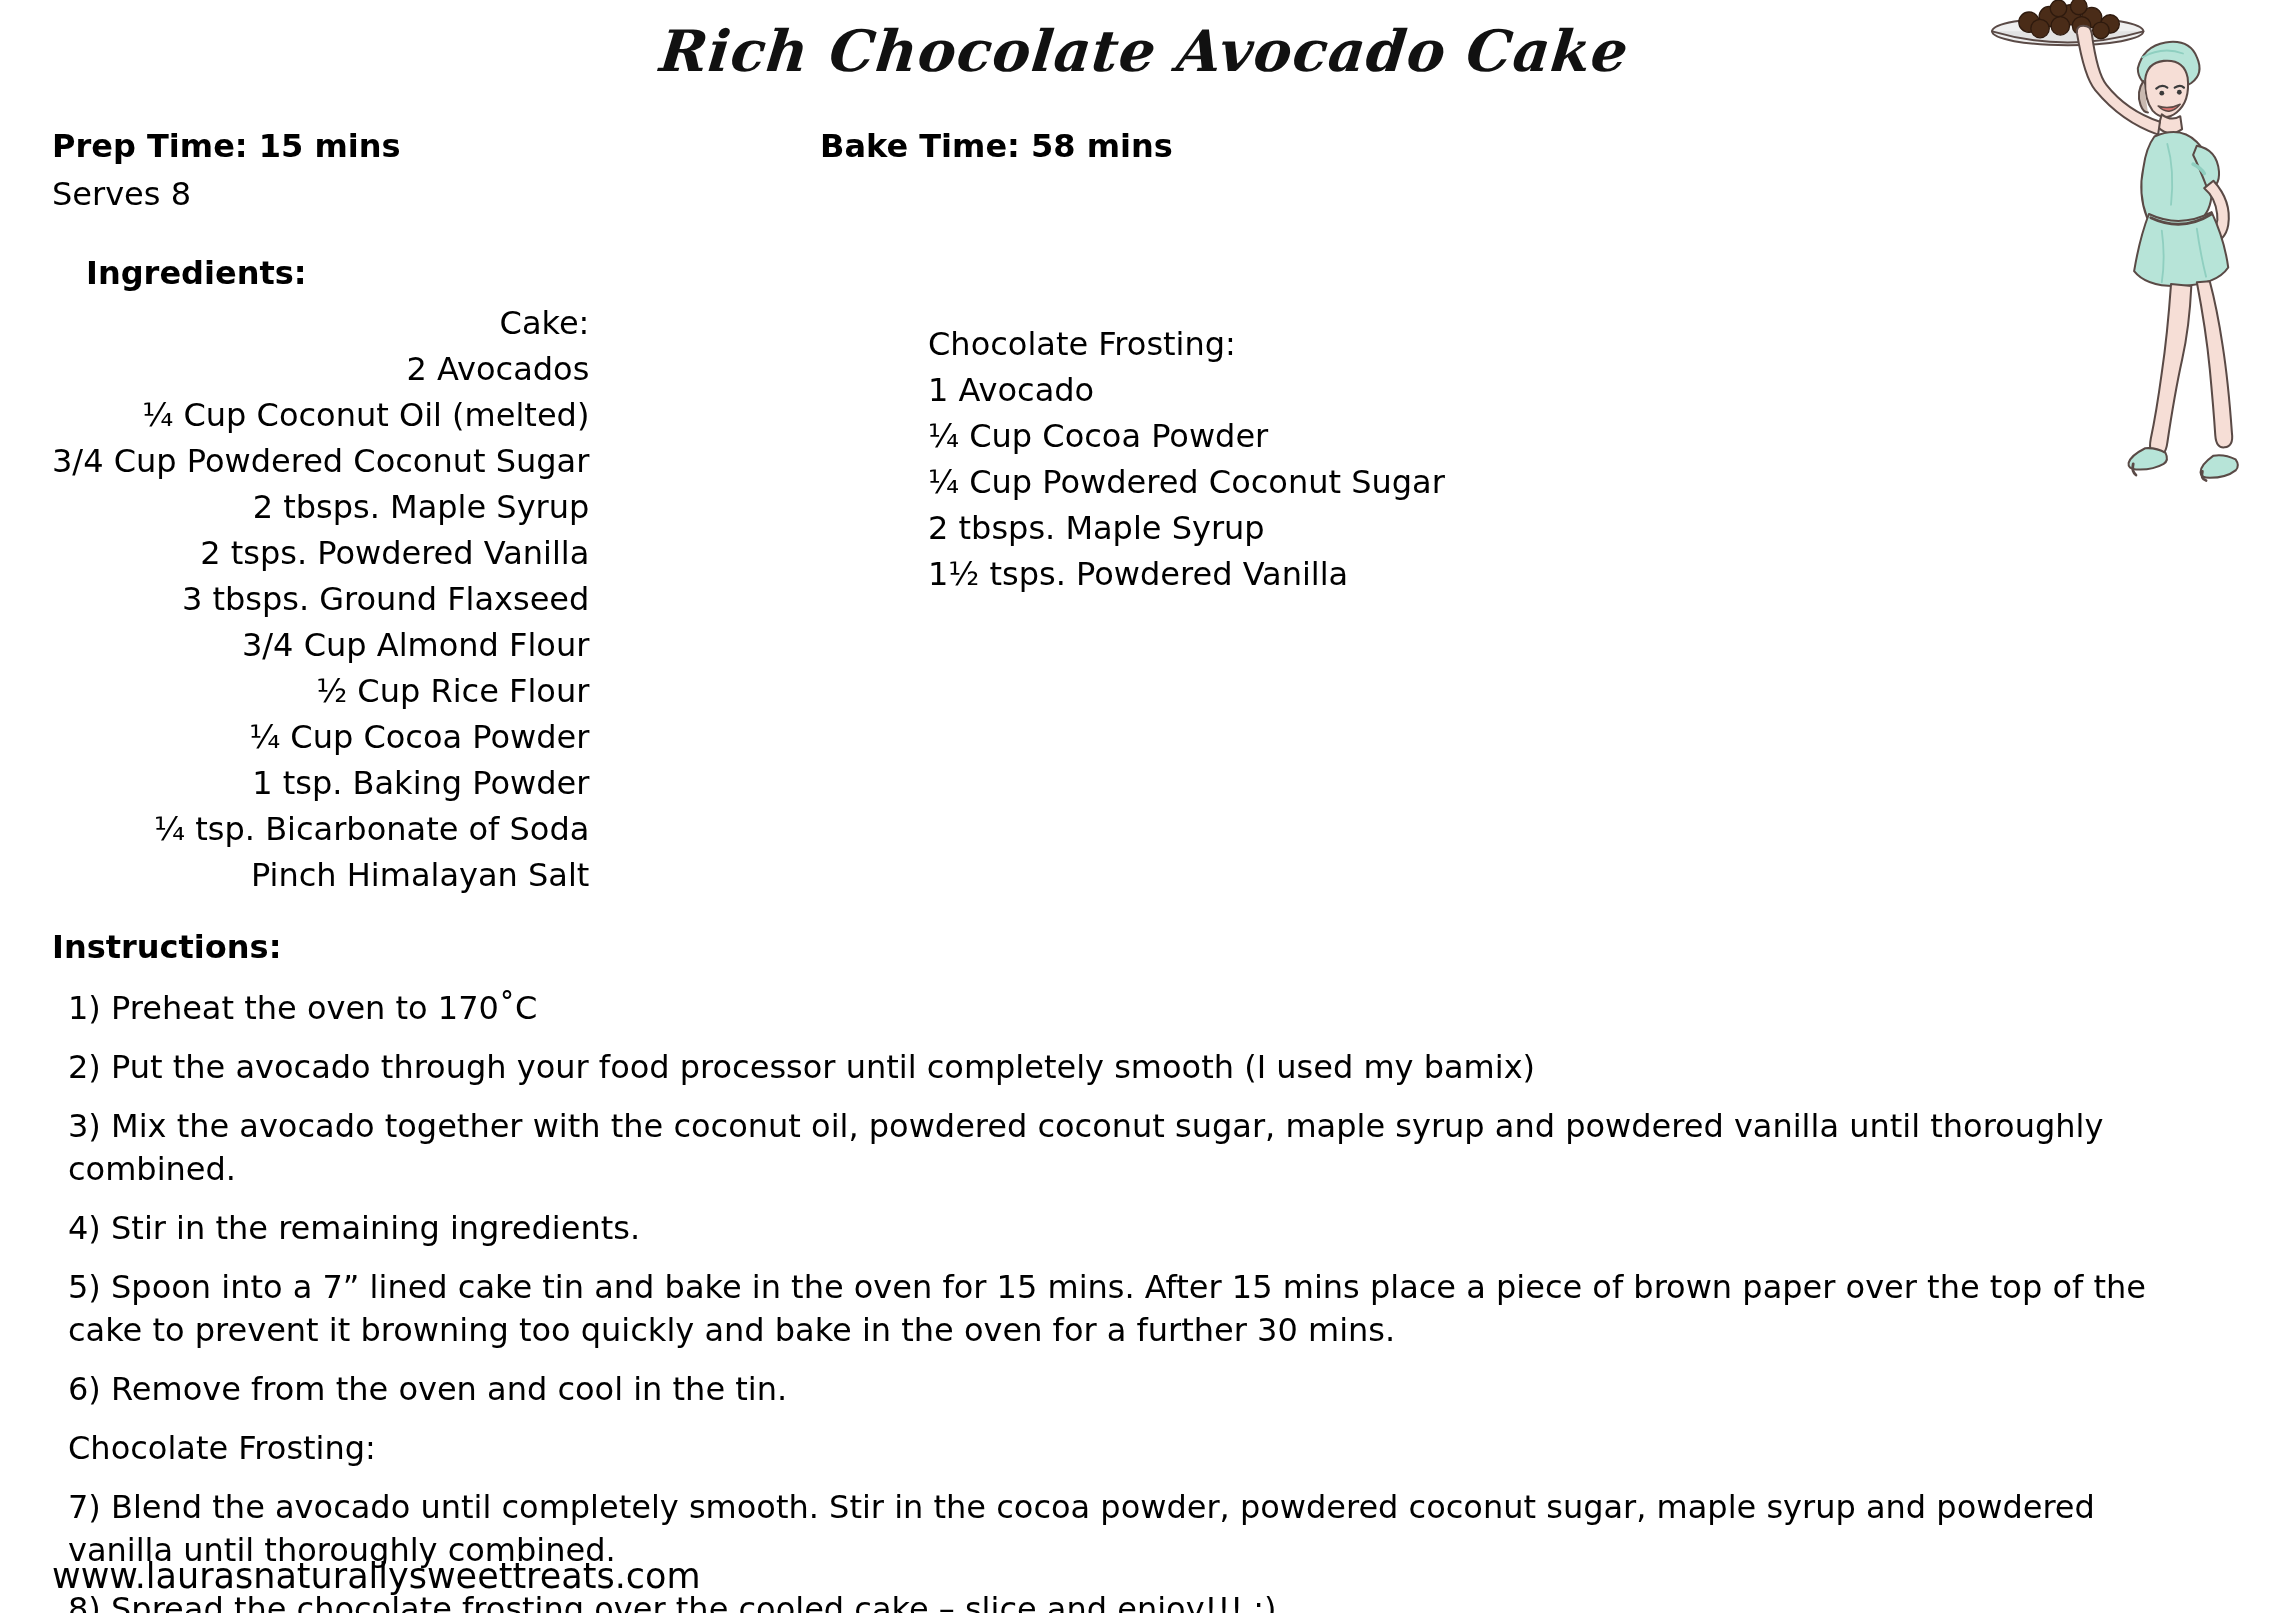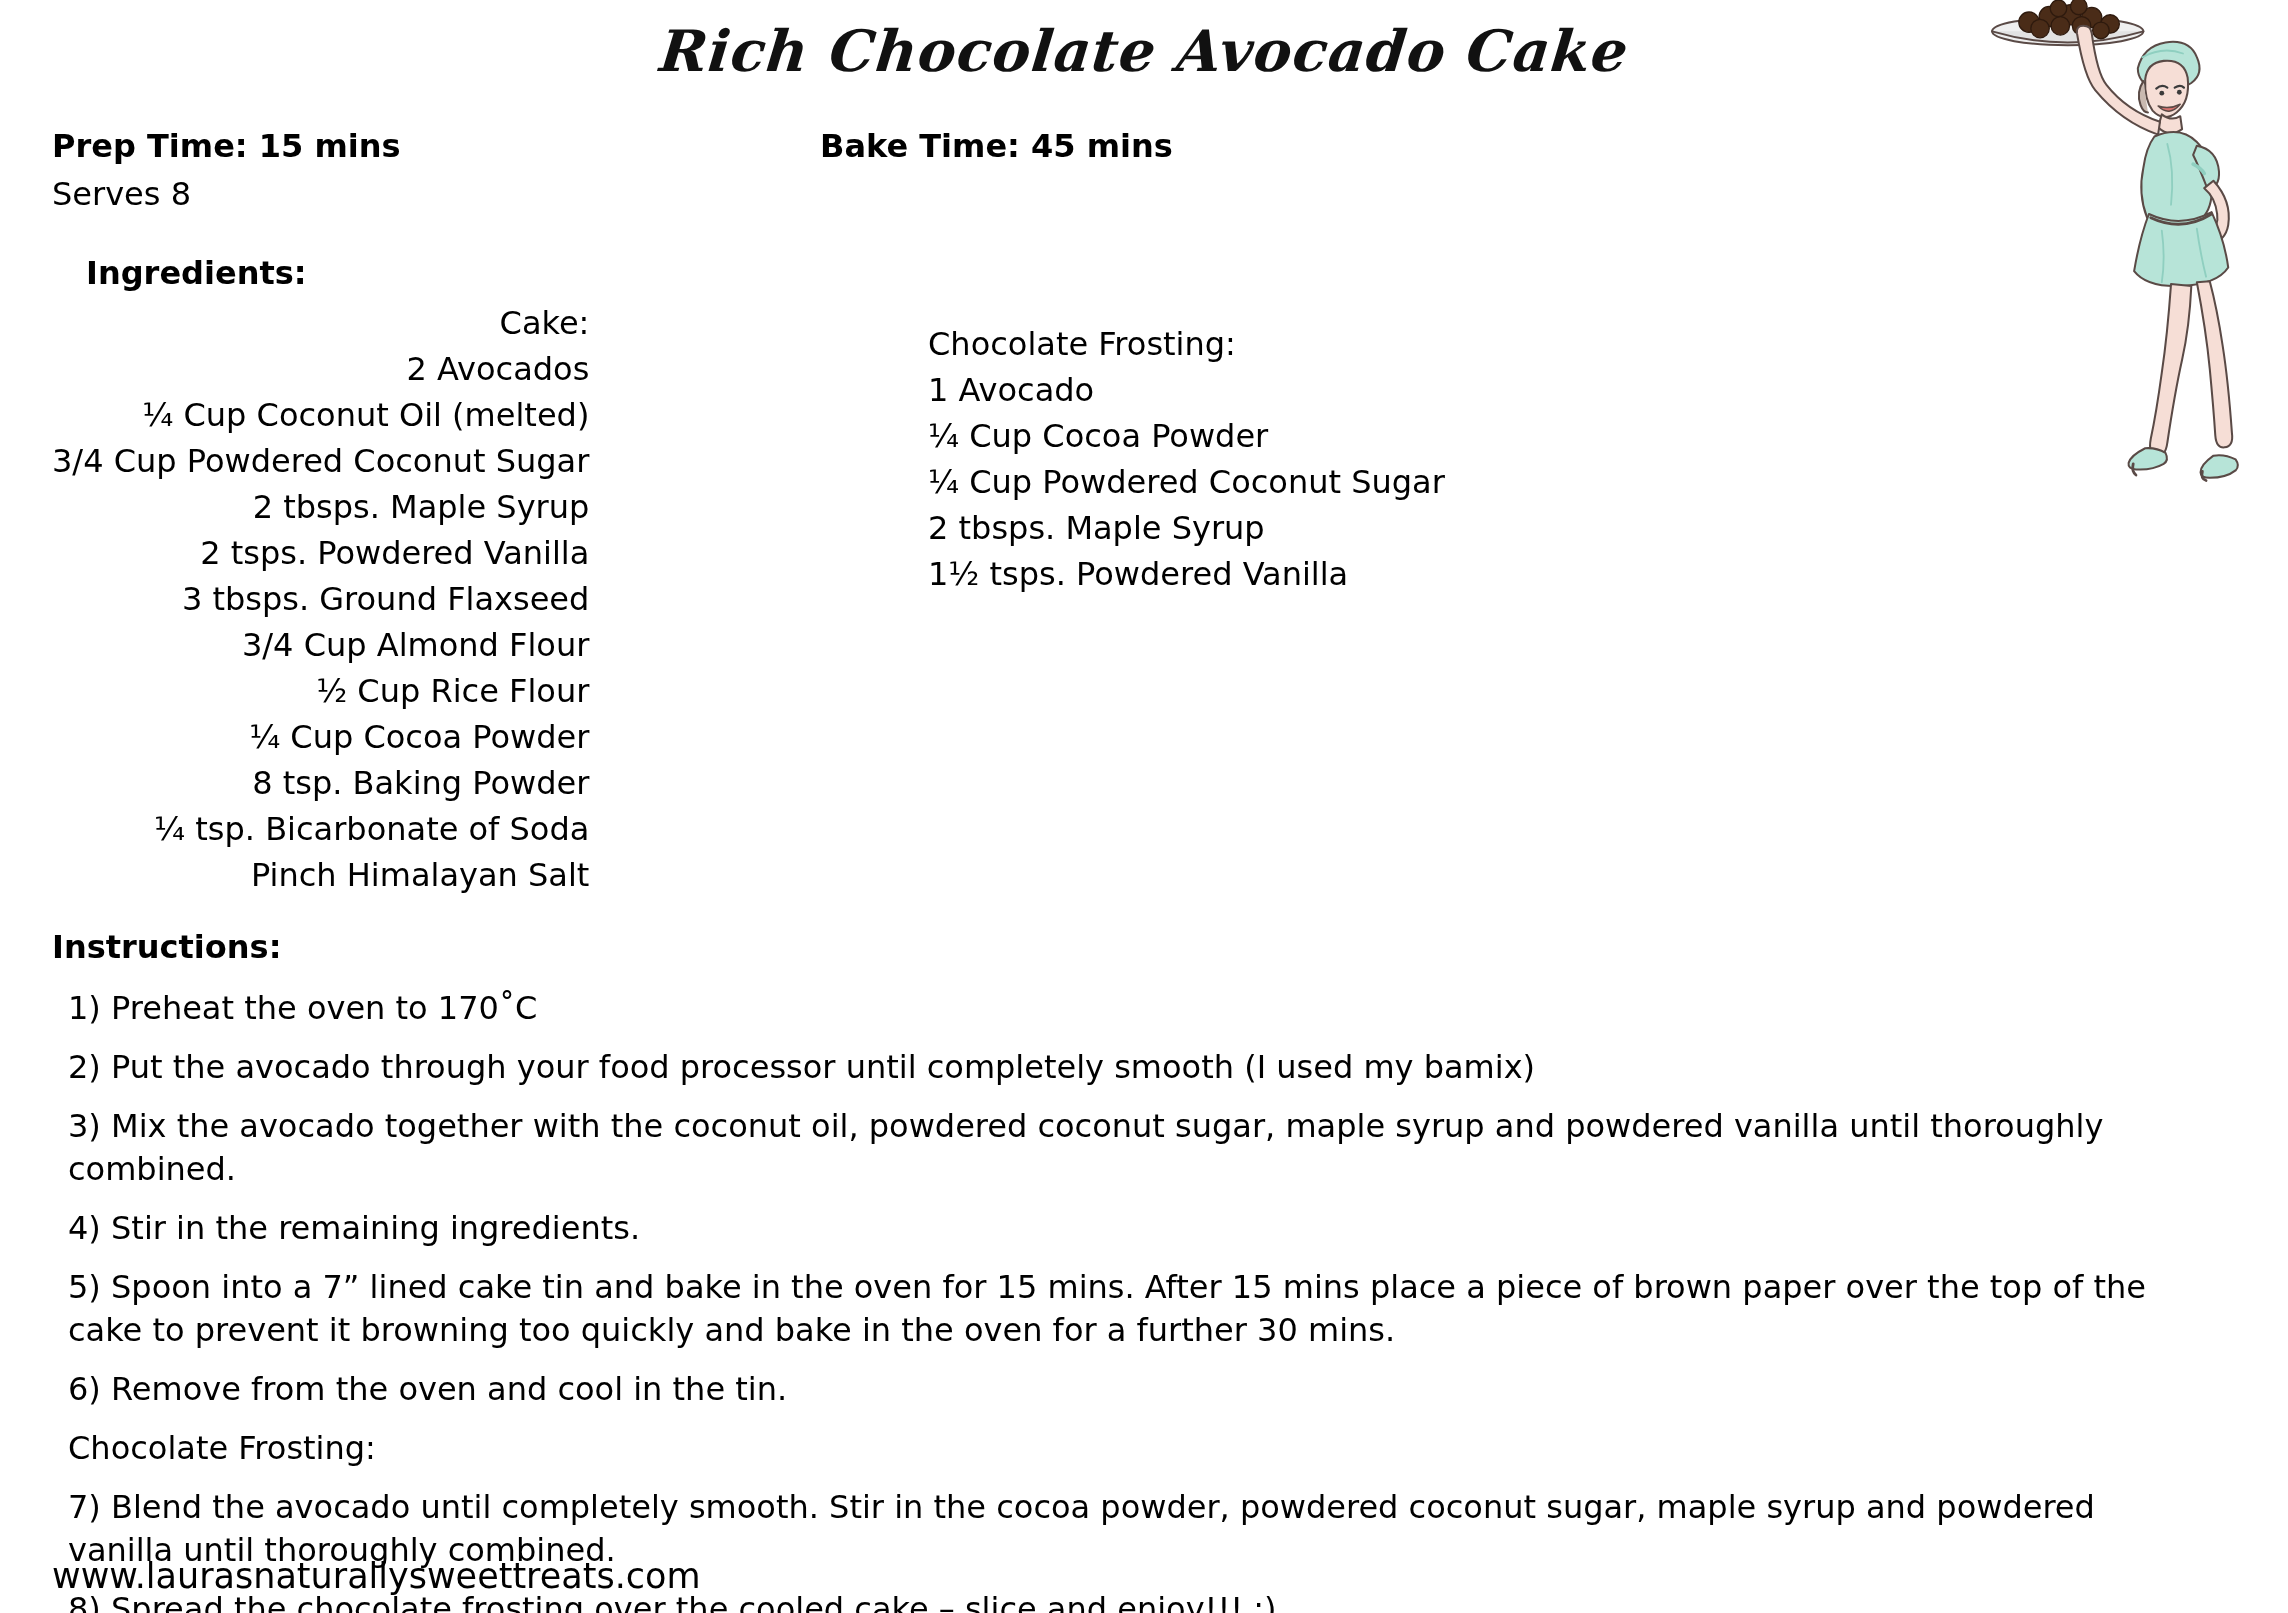--- a/index.html
+++ b/index.html
@@ -126,37 +126,37 @@
   }
 </style>
 </head>
 <body>
 
 <div class="page">
 
   <div class="title">Rich Chocolate Avocado Cake</div>
 
   <div class="prep-time">Prep Time: 15 mins</div>
-  <div class="bake-time">Bake Time: 45 mins</div>
+  <div class="bake-time">Bake Time: 58 mins</div>
   <div class="serves">Serves 8</div>
 
   <div class="ingredients-heading">Ingredients:</div>
 
   <div class="cake-col">
     <span class="ing-line">Cake:</span>
     <span class="ing-line">2 Avocados</span>
     <span class="ing-line">¼ Cup Coconut Oil (melted)</span>
     <span class="ing-line">3/4 Cup Powdered Coconut Sugar</span>
     <span class="ing-line">2 tbsps. Maple Syrup</span>
     <span class="ing-line">2 tsps. Powdered Vanilla</span>
     <span class="ing-line">3 tbsps. Ground Flaxseed</span>
     <span class="ing-line">3/4 Cup Almond Flour</span>
     <span class="ing-line">½ Cup Rice Flour</span>
     <span class="ing-line">¼ Cup Cocoa Powder</span>
-    <span class="ing-line">8 tsp. Baking Powder</span>
+    <span class="ing-line">1 tsp. Baking Powder</span>
     <span class="ing-line">¼ tsp. Bicarbonate of Soda</span>
     <span class="ing-line">Pinch Himalayan Salt</span>
   </div>
 
   <div class="frosting-col">
     <span class="ing-line">Chocolate Frosting:</span>
     <span class="ing-line">1 Avocado</span>
     <span class="ing-line">¼ Cup Cocoa Powder</span>
     <span class="ing-line">¼ Cup Powdered Coconut Sugar</span>
     <span class="ing-line">2 tbsps. Maple Syrup</span>

